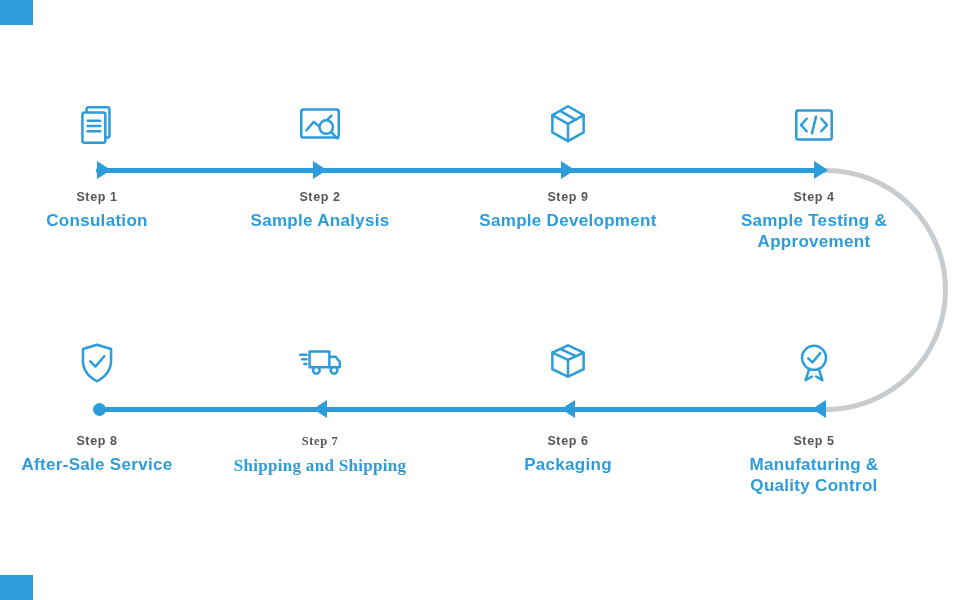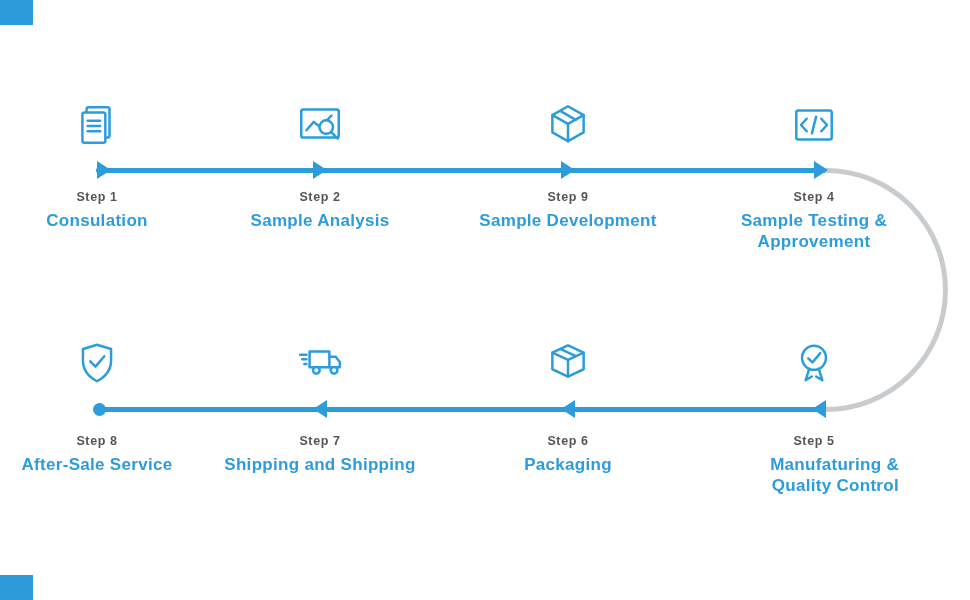--- a/index.html
+++ b/index.html
@@ -33,21 +33,21 @@
 
   
   .step-col{position:absolute;width:220px;text-align:center;}
   .step-col.top{top:98px;}
   .step-col.bottom{top:336px;}
   .icon{height:54px;display:flex;align-items:center;justify-content:center;}
   .icon svg{width:50px;height:50px;stroke:var(--blue);fill:none;stroke-width:2.4;stroke-linecap:round;stroke-linejoin:round;}
   .step-label{margin-top:38px;font-size:12.5px;font-weight:600;color:var(--gray-label);letter-spacing:.6px;}
   .step-col.bottom .step-label{margin-top:44px;}
   .step-title{margin-top:7px;font-size:17px;font-weight:700;color:var(--blue);letter-spacing:.3px;line-height:1.22;}
-  .step-title.two-line{max-width:170px;margin-left:auto;margin-right:auto;text-align:right;}
+  .step-title.two-line{max-width:170px;margin-left:auto;margin-right:auto;}
   .step-title.align-left{text-align:center;}
 </style>
 </head>
 <body>
 
 <div class="canvas">
 
   <div class="accent-bar bar-top"></div>
   <div class="accent-bar bar-bottom"></div>
 
@@ -126,21 +126,21 @@
     <div class="icon">
       <svg viewBox="0 0 48 48">
         <path d="M24 6.5 L37.5 10.5 V21.5 C37.5 30.5 32 37.2 24 41.5 C16 37.2 10.5 30.5 10.5 21.5 V10.5 Z"></path>
         <polyline points="17.5,22.5 22.5,27.5 31,17.5"></polyline>
       </svg>
     </div>
     <div class="step-label">Step 8</div>
     <div class="step-title">After-Sale Service</div>
   </div>
 
-  <div class="step-col bottom" style="left:210px;">
+  <div class="step-col bottom" style="left:210px;font-family:Liberation Serif, serif;">
     <div class="icon">
       <svg viewBox="0 0 48 48">
         <rect x="14" y="13" width="19" height="15"></rect>
         <path d="M33 18 h6 l4 5 v5 h-10"></path>
         <circle cx="20.5" cy="31" r="3.2" fill="#ffffff"></circle>
         <circle cx="37.5" cy="31" r="3.2" fill="#ffffff"></circle>
         <line x1="5" y1="16" x2="11" y2="16"></line>
         <line x1="7" y1="20.5" x2="11" y2="20.5"></line>
         <line x1="9" y1="25" x2="11" y2="25"></line>
       </svg>

